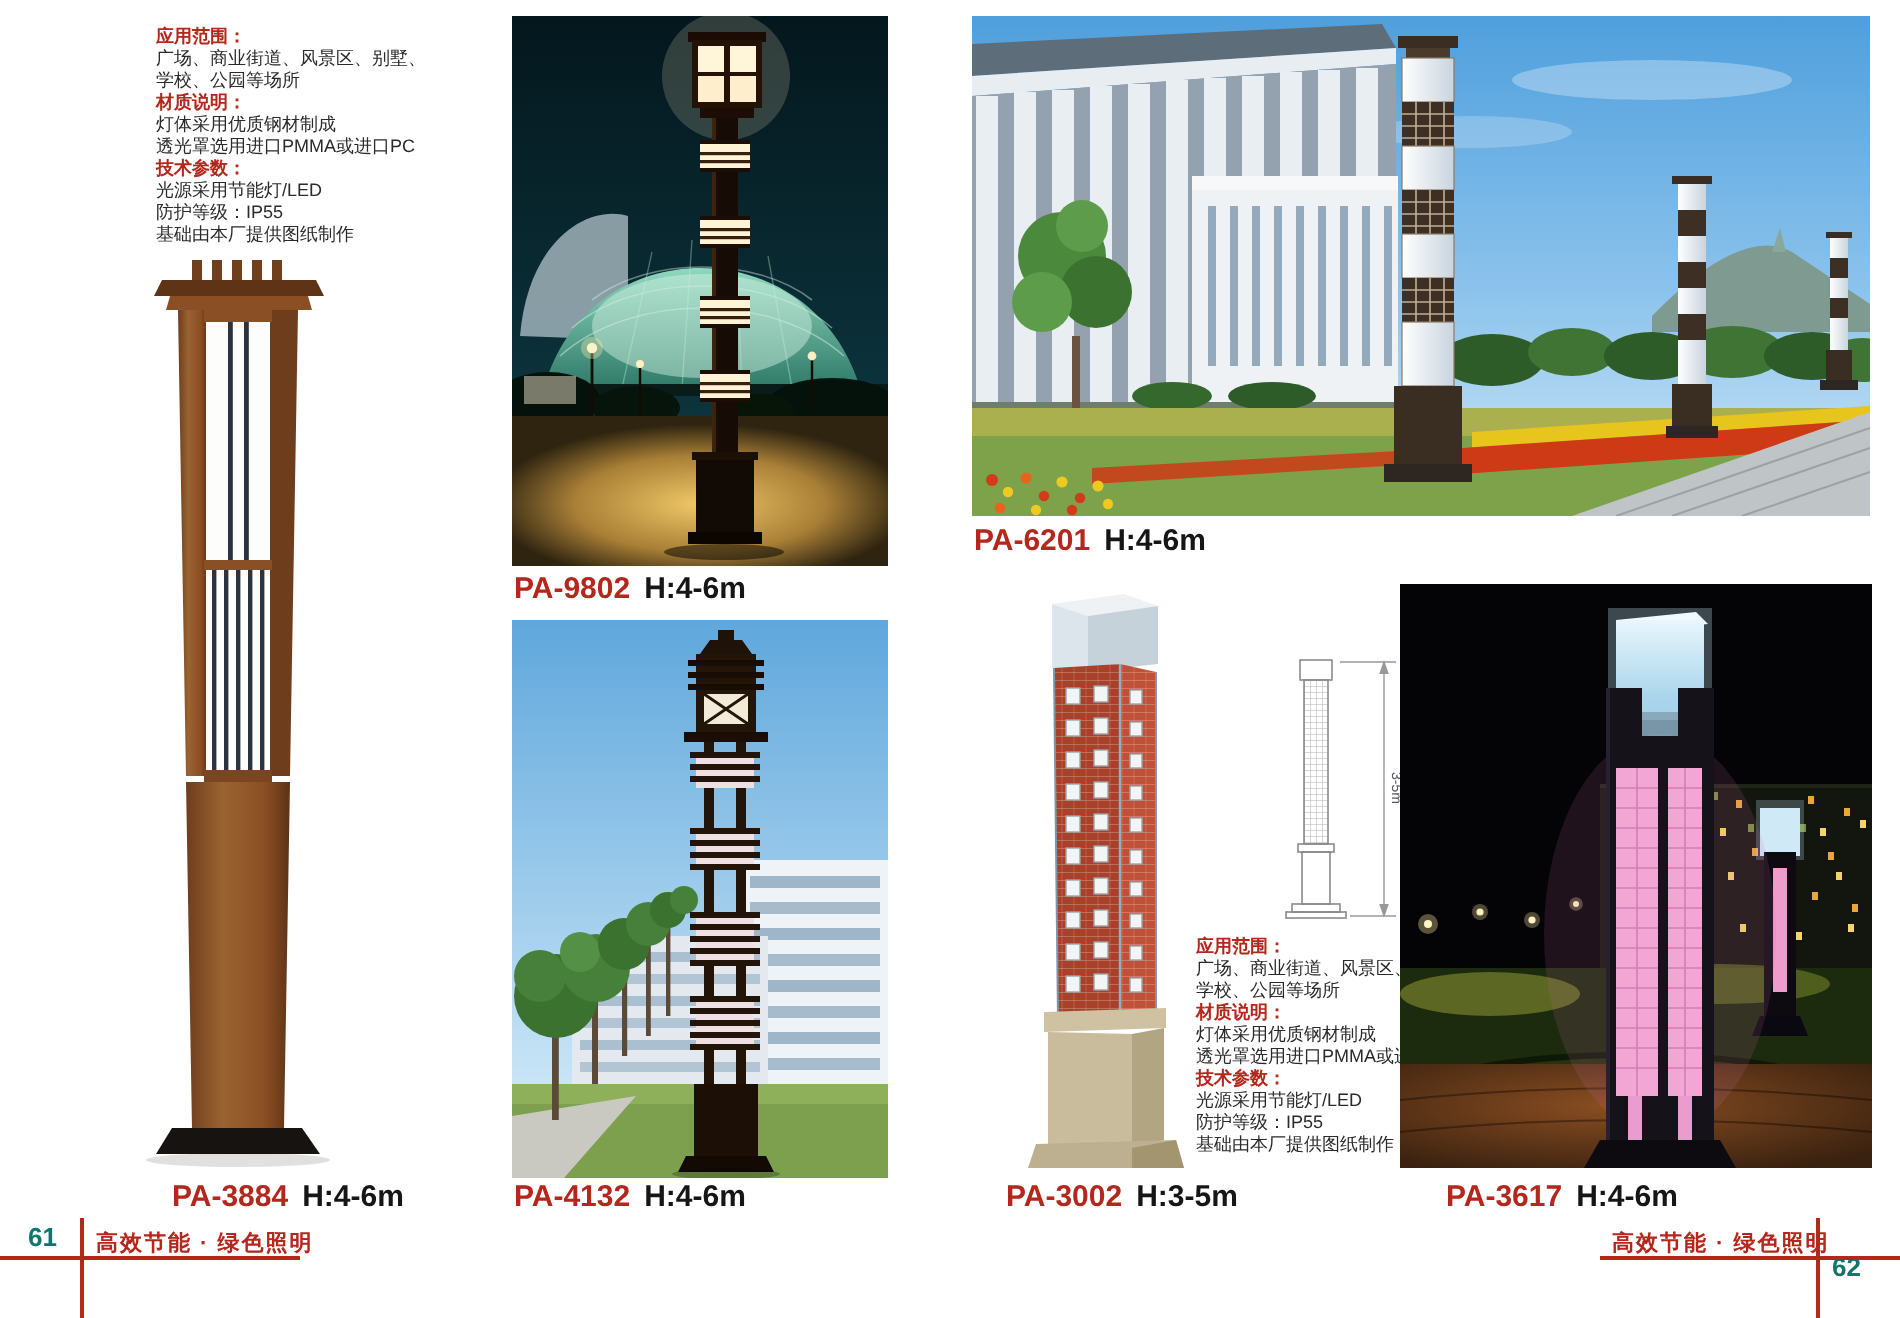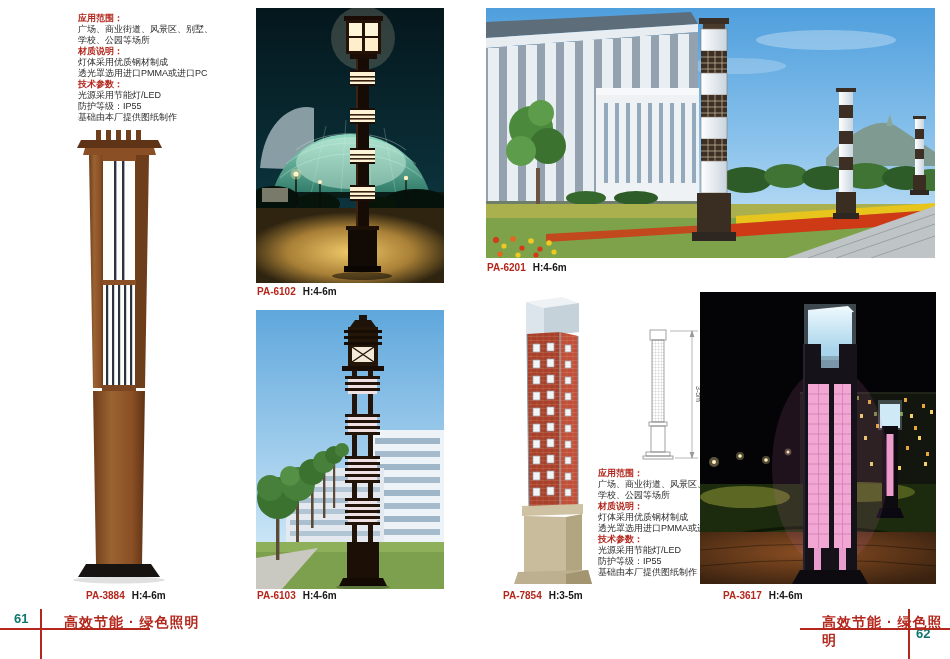--- a/index.html
+++ b/index.html
@@ -5,26 +5,26 @@
   html,body{margin:0;padding:0;background:#ffffff;}
   .spread{position:relative;width:950px;height:659px;background:#fff;overflow:hidden;
           font-family:Liberation Sans, sans-serif;}
   .abs{position:absolute;}
   figure{margin:0;padding:0;}
   
   .info{width:200px;}
   .info .ih{color:#b3271d;font-weight:bold;font-size:9px;line-height:11px;}
   .info .il{color:#2a2a2a;font-size:9px;line-height:11px;}
   
-  .plabel{white-space:nowrap;font-size:10px;font-weight:bold;}
+  .plabel{white-space:nowrap;font-size:15px;font-weight:bold;}
   .plabel .pid{color:#b3271d;}
   .plabel .ph{color:#161616;margin-left:7px;}
   
   .pageno{color:#0f766e;font-size:13px;font-weight:bold;}
-  .slogan{color:#b3271d;font-size:14px;font-weight:bold;letter-spacing:1px;margin-left:16px;}
+  .slogan{color:#b3271d;font-size:11px;font-weight:bold;letter-spacing:1px;}
   .rule-h{background:#b3271d;height:2px;}
   .rule-v{background:#b3271d;width:2px;}
 </style>
 </head>
 <body>
 
 <div class="spread">
 
   <div class="info abs" style="left:78px;top:13px">
     <div class="ih">应用范围：</div>
@@ -604,30 +604,30 @@
         </g>
         <polygon points="100,278 160,278 168,292 92,292" fill="#0d0a10"></polygon>
       </g>
     </svg>
   </figure>
 
   <div class="plabel abs" style="left:86px;top:590px">
     <span class="pid">PA-3884</span><span class="ph">H:4-6m</span>
   </div>
   <div class="plabel abs" style="left:257px;top:286px">
-    <span class="pid">PA-6102</span><span class="ph">H:4-6m</span>
+    <span class="pid">PA-9802</span><span class="ph">H:4-6m</span>
   </div>
   <div class="plabel abs" style="left:257px;top:590px">
-    <span class="pid">PA-6103</span><span class="ph">H:4-6m</span>
+    <span class="pid">PA-4132</span><span class="ph">H:4-6m</span>
   </div>
   <div class="plabel abs" style="left:487px;top:262px">
     <span class="pid">PA-6201</span><span class="ph">H:4-6m</span>
   </div>
   <div class="plabel abs" style="left:503px;top:590px">
-    <span class="pid">PA-7854</span><span class="ph">H:3-5m</span>
+    <span class="pid">PA-3002</span><span class="ph">H:3-5m</span>
   </div>
   <div class="plabel abs" style="left:723px;top:590px">
     <span class="pid">PA-3617</span><span class="ph">H:4-6m</span>
   </div>
 
   <div>
     <span class="pageno abs" style="left:14px;top:611px">61</span>
     <div class="rule-v abs" style="left:40px;top:609px;height:50px"></div>
     <span class="slogan abs" style="left:48px;top:614px">高效节能 · 绿色照明</span>
     <div class="rule-h abs" style="left:0;top:628px;width:150px"></div>

